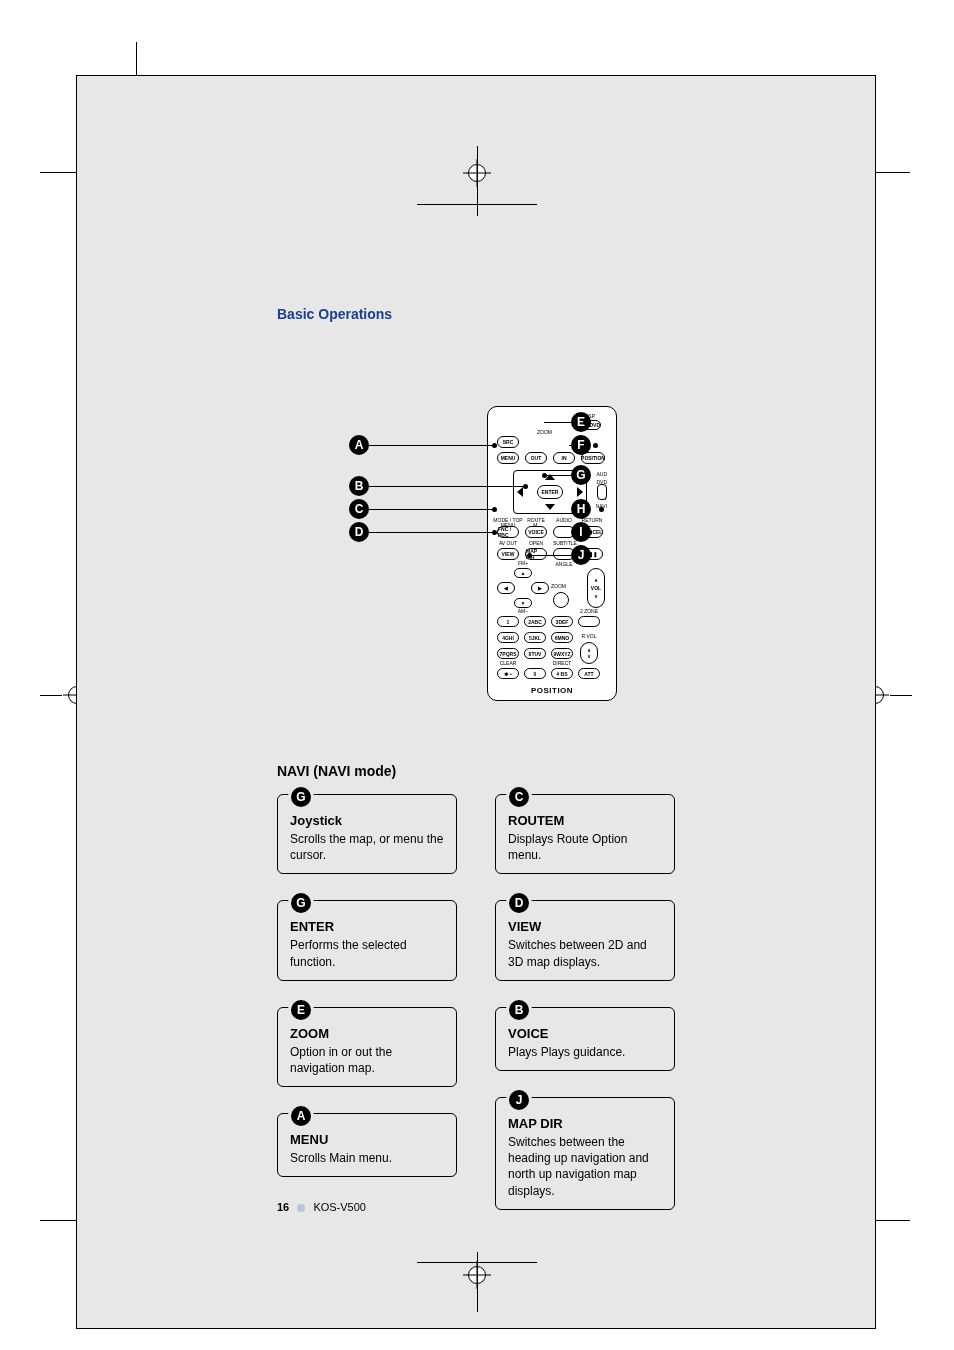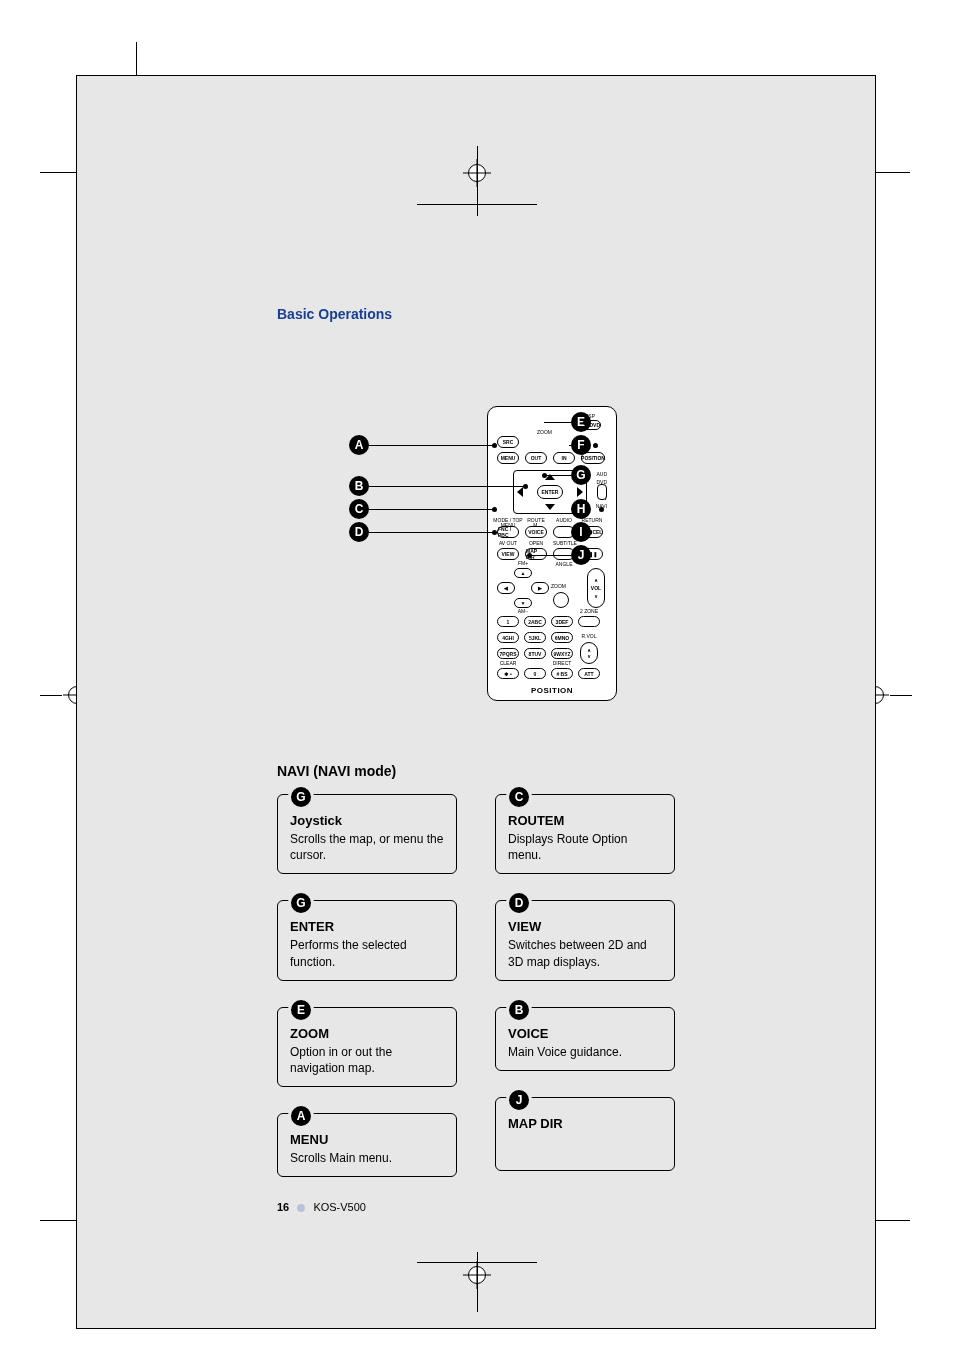--- a/index.html
+++ b/index.html
@@ -463,25 +463,26 @@
         <p>Displays Route Option menu.</p>
       </div>
       <div class="card">
         <div class="badge">D</div>
         <h3>VIEW</h3>
         <p>Switches between 2D and 3D map displays.</p>
       </div>
       <div class="card">
         <div class="badge">B</div>
         <h3>VOICE</h3>
-        <p>Main Voice guidance.</p>
+        <p>Plays Plays guidance.</p>
       </div>
       <div class="card" style="min-height:74px">
         <div class="badge">J</div>
         <h3>MAP DIR</h3>
+        <p>Switches between the heading up navigation and north up navigation map displays.</p>
       </div>
     </div>
   </div>
 
   <div class="footer">
     <b>16</b>
     <span class="bullet"></span>
     <span>KOS-V500</span>
   </div>
 </div>

